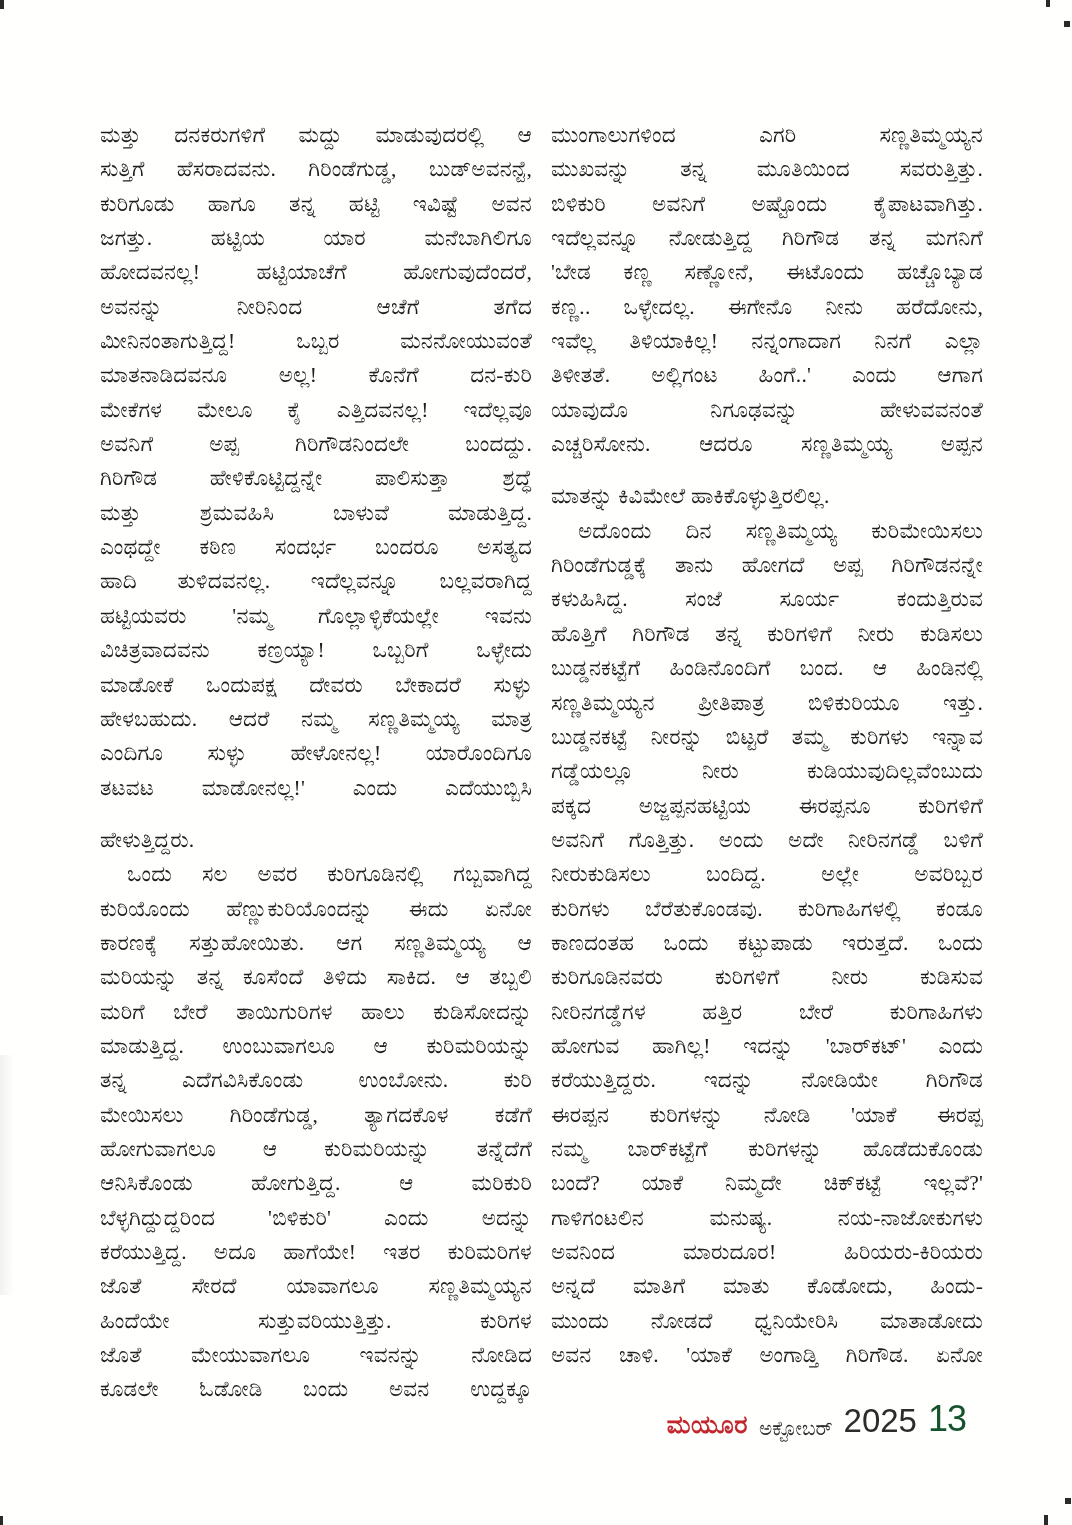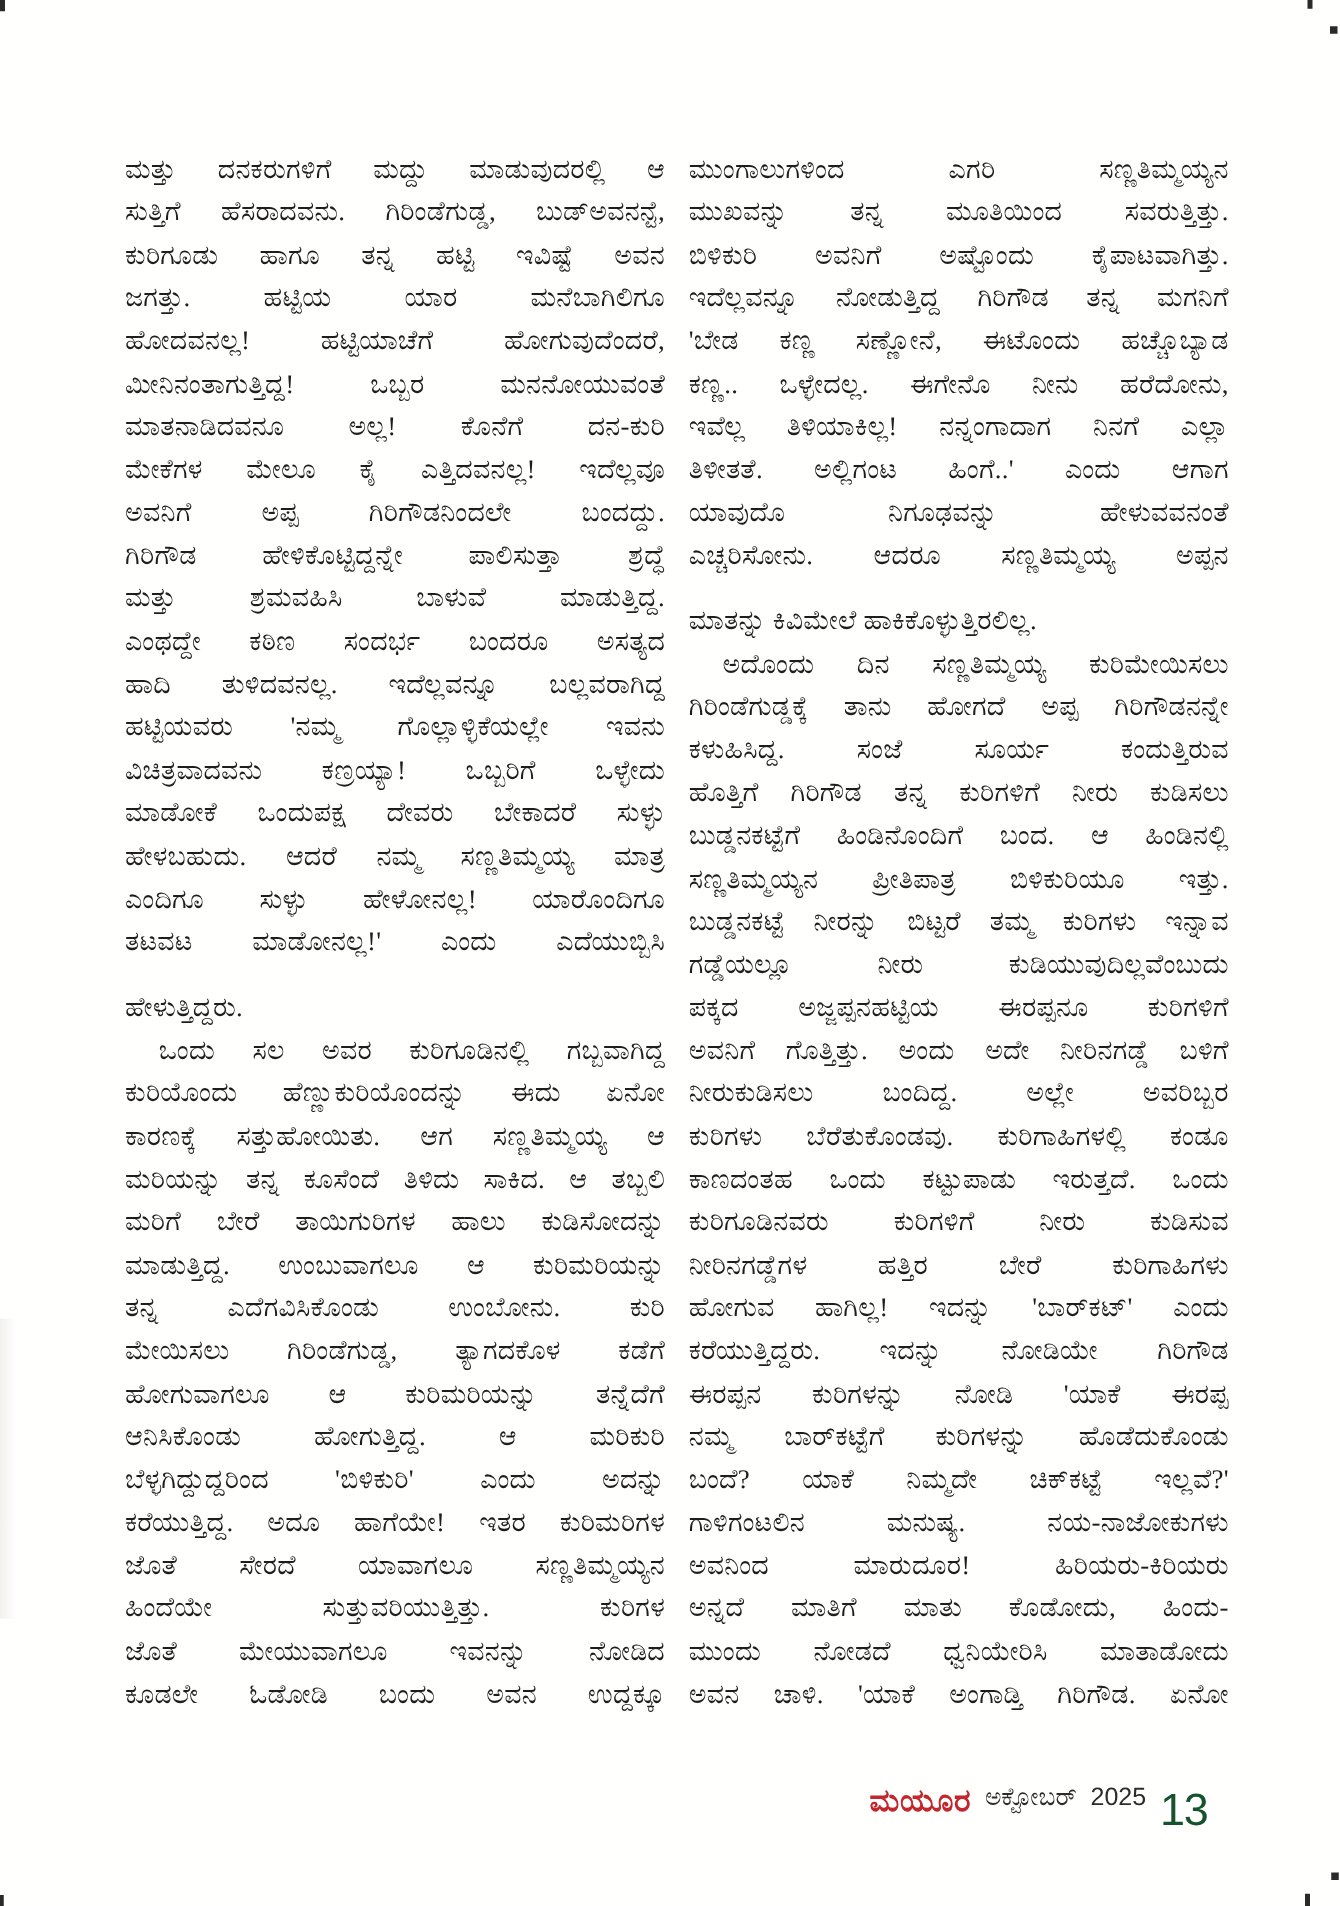--- a/index.html
+++ b/index.html
@@ -60,40 +60,40 @@
     text-align-last: left;
     white-space: normal;
     margin-top: 18px;
   }
   .line.indent-line {
     text-indent: 27px;
   }
 
   .footer {
     position: absolute;
-    top: 1427px;
+    top: 1398px;
     right: 106px;
     display: flex;
-    align-items: flex-start;
+    align-items: flex-end;
     gap: 11px;
     font-family: "Liberation Sans", sans-serif;
   }
   .footer .magazine {
     color: #c2272d;
     font-size: 25px;
     font-weight: bold;
     letter-spacing: 0.5px;
   }
   .footer .month {
     color: #2e2c2b;
     font-size: 20px;
   }
   .footer .year {
     color: #2e2c2b;
-    font-size: 20px;
+    font-size: 33px;
   }
   .footer .page-number {
     color: #14532d;
     font-size: 36px;
     font-weight: 500;
     letter-spacing: -1px;
   }
 </style>
 </head>
 <body>
@@ -108,20 +108,21 @@
   <div class="crop-mark cm-bottom-left"></div>
   <div class="crop-mark cm-bottom-right"></div>
   <div class="crop-mark cm-dot-bottom"></div>
 
   <div class="text-column col-left">
       <div class="line">ಮತ್ತು ದನಕರುಗಳಿಗೆ ಮದ್ದು ಮಾಡುವುದರಲ್ಲಿ ಆ</div>
       <div class="line">ಸುತ್ತಿಗೆ ಹೆಸರಾದವನು. ಗಿರಿಂಡೆಗುಡ್ಡ, ಬುಡ್ಅವನನ್ಟೆ,</div>
       <div class="line">ಕುರಿಗೂಡು ಹಾಗೂ ತನ್ನ ಹಟ್ಟಿ ಇವಿಷ್ಟೆ ಅವನ</div>
       <div class="line">ಜಗತ್ತು. ಹಟ್ಟಿಯ ಯಾರ ಮನೆಬಾಗಿಲಿಗೂ</div>
       <div class="line">ಹೋದವನಲ್ಲ! ಹಟ್ಟಿಯಾಚೆಗೆ ಹೋಗುವುದೆಂದರೆ,</div>
+      <div class="line">ಅವನನ್ನು ನೀರಿನಿಂದ ಆಚೆಗೆ ತಗೆದ</div>
       <div class="line">ಮೀನಿನಂತಾಗುತ್ತಿದ್ದ! ಒಬ್ಬರ ಮನನೋಯುವಂತೆ</div>
       <div class="line">ಮಾತನಾಡಿದವನೂ ಅಲ್ಲ! ಕೊನೆಗೆ ದನ-ಕುರಿ</div>
       <div class="line">ಮೇಕೆಗಳ ಮೇಲೂ ಕೈ ಎತ್ತಿದವನಲ್ಲ! ಇದೆಲ್ಲವೂ</div>
       <div class="line">ಅವನಿಗೆ ಅಪ್ಪ ಗಿರಿಗೌಡನಿಂದಲೇ ಬಂದದ್ದು.</div>
       <div class="line">ಗಿರಿಗೌಡ ಹೇಳಿಕೊಟ್ಟಿದ್ದನ್ನೇ ಪಾಲಿಸುತ್ತಾ ಶ್ರದ್ಧೆ</div>
       <div class="line">ಮತ್ತು ಶ್ರಮವಹಿಸಿ ಬಾಳುವೆ ಮಾಡುತ್ತಿದ್ದ.</div>
       <div class="line">ಎಂಥದ್ದೇ ಕಠಿಣ ಸಂದರ್ಭ ಬಂದರೂ ಅಸತ್ಯದ</div>
       <div class="line">ಹಾದಿ ತುಳಿದವನಲ್ಲ. ಇದೆಲ್ಲವನ್ನೂ ಬಲ್ಲವರಾಗಿದ್ದ</div>
       <div class="line">ಹಟ್ಟಿಯವರು 'ನಮ್ಮ ಗೊಲ್ಲಾಳ್ಳಿಕೆಯಲ್ಲೇ ಇವನು</div>
       <div class="line">ವಿಚಿತ್ರವಾದವನು ಕಣ್ರಯ್ಯಾ! ಒಬ್ಬರಿಗೆ ಒಳ್ಳೇದು</div>

